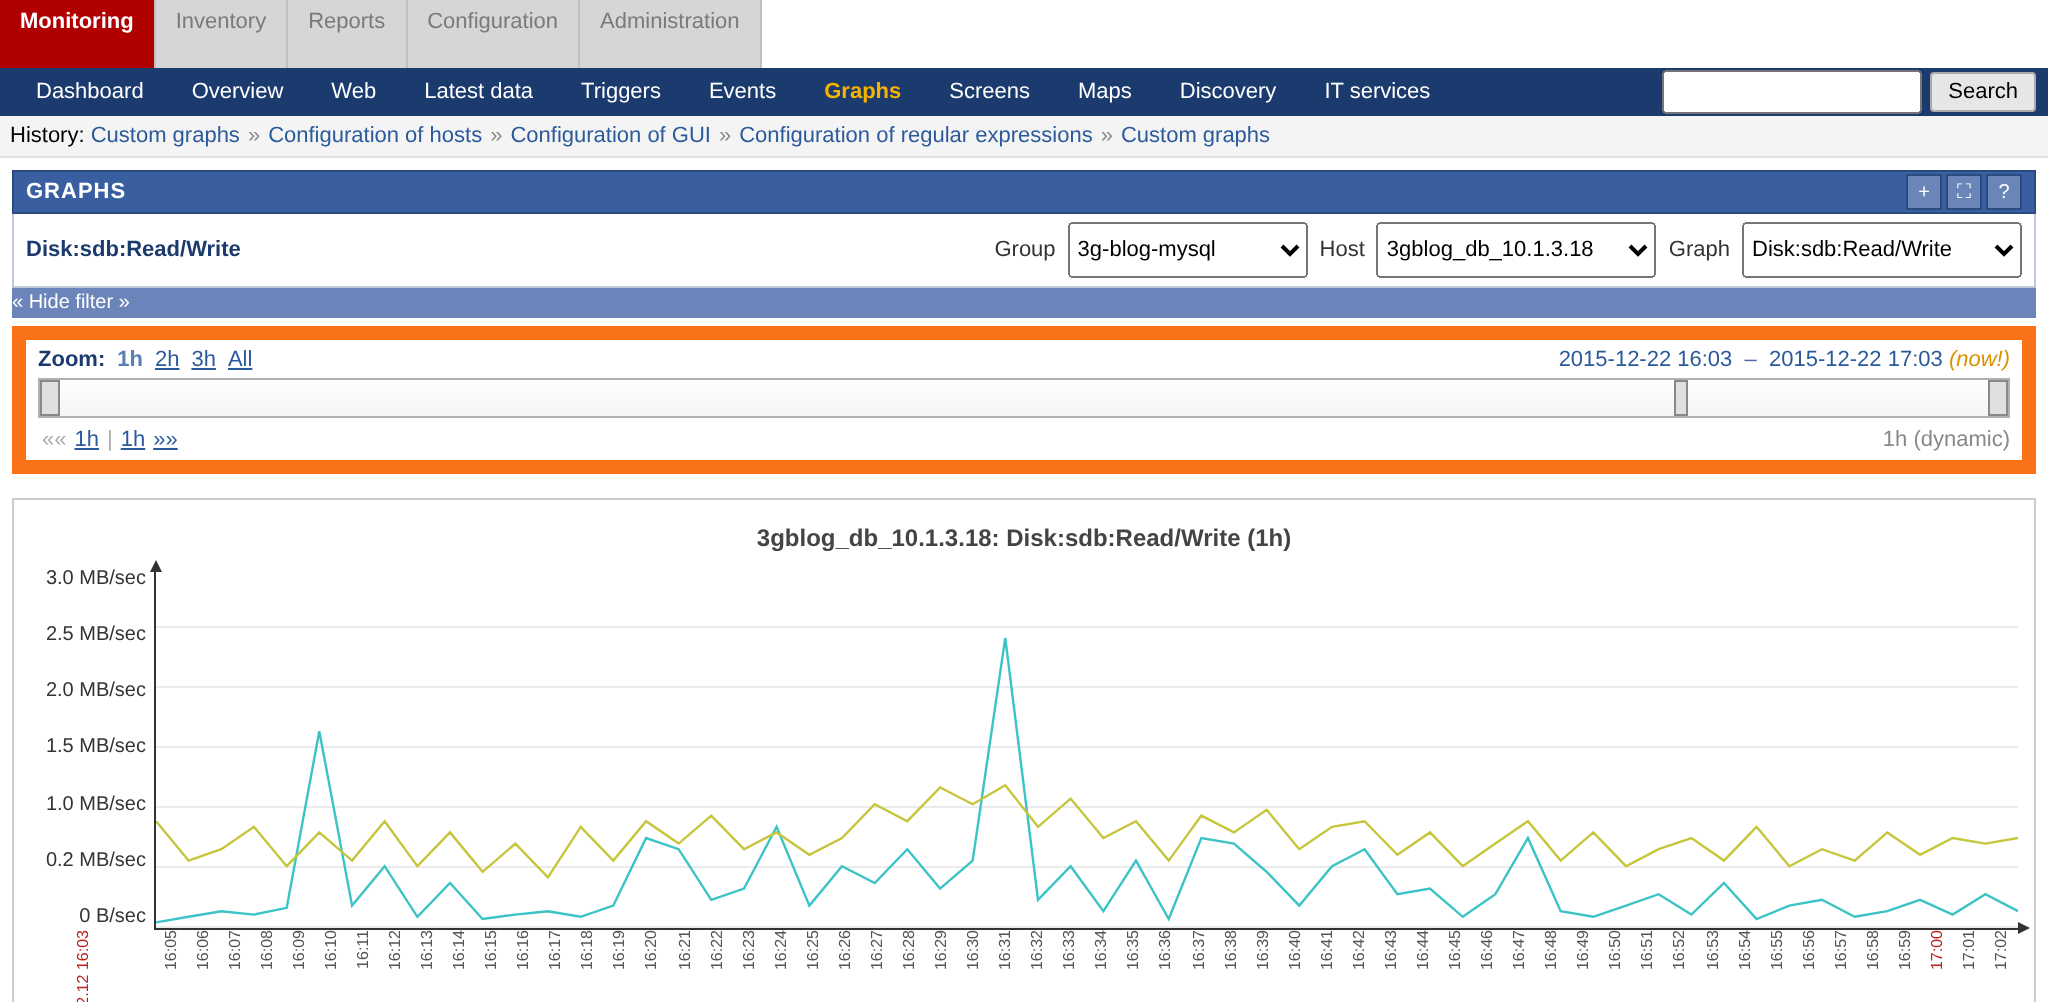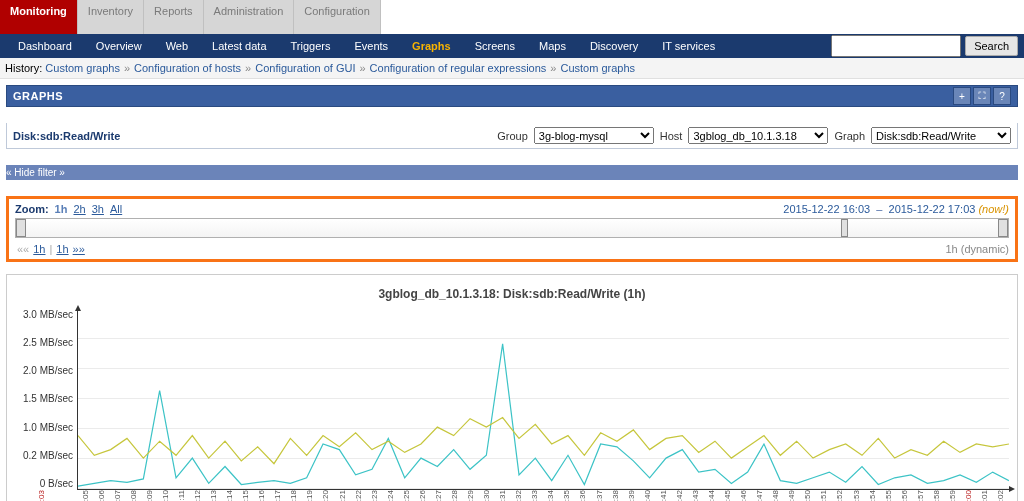--- a/index.html
+++ b/index.html
@@ -23,31 +23,31 @@
   .history .label { color:#000; }
   .history .sep { color:#888; padding:0 4px; }
 
   
   .section-bar { display:flex; align-items:center; background:#3a5fa0; color:#fff; height:20px; padding:0 6px; margin:6px 6px 0 6px; border:1px solid #2a4a80; }
   .section-bar .title { font-weight:bold; letter-spacing:.5px; }
   .section-bar .tools { margin-left:auto; display:flex; gap:2px; }
   .tool-btn { width:16px; height:16px; background:#6a86b8; border:1px solid #2a4a80; display:flex; align-items:center; justify-content:center; color:#fff; font-size:10px; cursor:pointer; }
 
   
-  .selectors { display:flex; align-items:center; margin:16px 6px; border:1px solid #bfc9d9; border-top:none; padding:4px 6px; background:#fff; }
+  .selectors { display:flex; align-items:center; margin:0 6px; border:1px solid #bfc9d9; border-top:none; padding:4px 6px; background:#fff; }
   .graph-title { color:#1b3a6e; font-weight:bold; }
   .selectors-right { margin-left:auto; display:flex; align-items:center; gap:6px; }
   .selectors-right label { color:#333; }
-  .selectors-right select { font-size:11px; height:17px; }
+  .selectors-right select { font-size:11px; height:28px; }
 
   
   .hide-filter { margin:0 6px; background:#6b84b9; color:#fff; font-size:10px; padding:2px 0; cursor:pointer; }
 
   
-  .range-row { margin:16px 6px 0 6px; border:3px solid #f97316; padding:4px 6px 0 6px; background:#fff; }
+  .range-row { margin:4px 6px 0 6px; border:7px solid #f97316; padding:4px 6px 0 6px; background:#fff; }
   .range-top { display:flex; align-items:center; }
   .range-top .zoom-label { font-weight:bold; color:#1b3a6e; }
   .range-top .zoom-links a { margin-left:6px; text-decoration:underline; }
   .range-top .zoom-links .sel { color:#5a7fb7; font-weight:bold; text-decoration:none; }
   .range-top .dates { margin-left:auto; color:#4a6aa6; }
   .range-top .dates .now { color:#d99300;font-style:italic; }
   .timeline { position:relative; height:18px; border:1px solid #b0b0b0; margin:3px 0; background:linear-gradient(#fff,#f4f4f4); }
   .timeline .handle { position:absolute; top:0; bottom:0; width:8px; background:#e0e0e0; border:1px solid #888; cursor:ew-resize; }
   .timeline .handle.left { left:0; }
   .timeline .handle.right { right:0; }
@@ -82,22 +82,22 @@
   .legend .head { display:flex; margin-left:200px; }
   .legend .head div { width:100px; text-align:right; }
 </style>
 </head>
 <body>
 
 <div class="tabs" id="tabs">
     <div class="tab active">Monitoring</div>
     <div class="tab">Inventory</div>
     <div class="tab">Reports</div>
+    <div class="tab">Configuration</div>
     <div class="tab">Administration</div>
-    <div class="tab">Configuration</div>
   </div>
 
 <div class="menubar" id="menubar">
 
 <div class="menuitem">Dashboard</div>
     <div class="menuitem">Overview</div>
     <div class="menuitem">Web</div>
     <div class="menuitem">Latest data</div>
     <div class="menuitem">Triggers</div>
     <div class="menuitem">Events</div>

